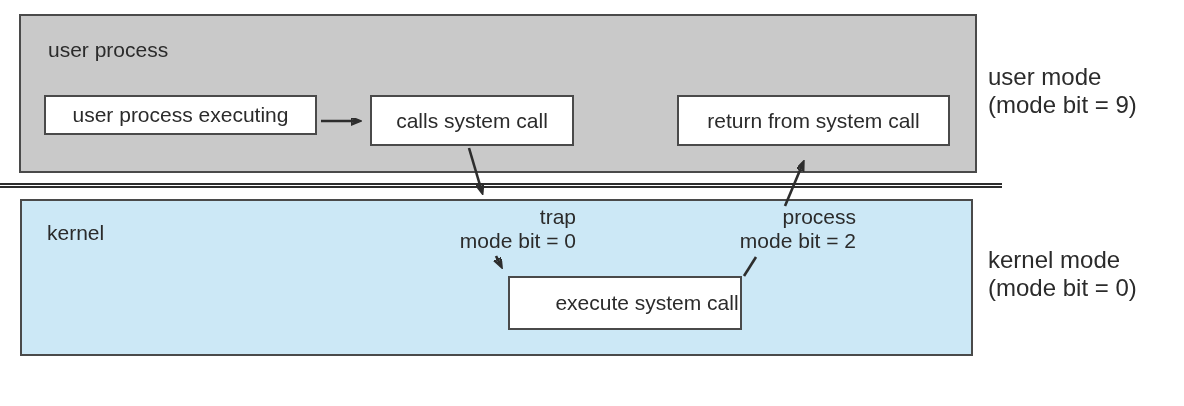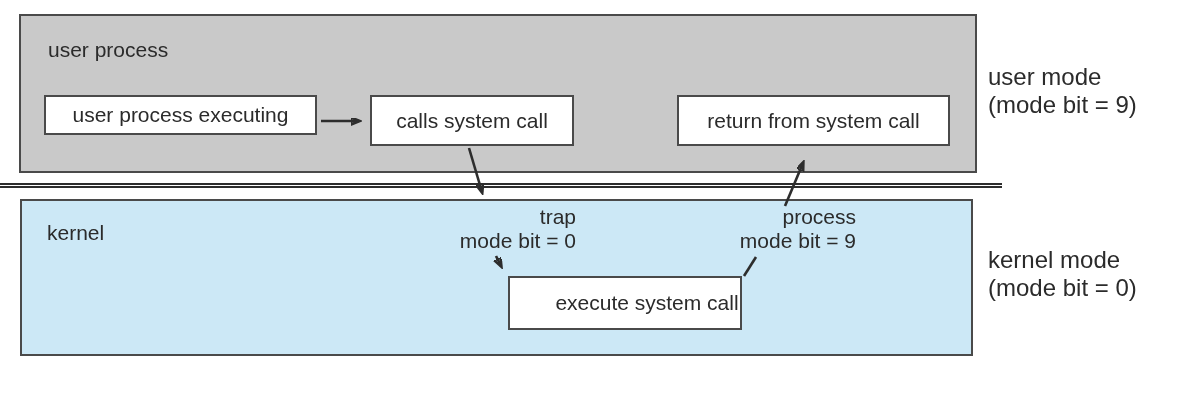--- a/index.html
+++ b/index.html
@@ -117,21 +117,21 @@
 
   <div class="node node-execute">execute system call</div>
 
   <div class="transition-label transition-trap">
     <div>trap</div>
     <div>mode bit = 0</div>
   </div>
 
   <div class="transition-label transition-return">
     <div>process</div>
-    <div>mode bit = 9</div>
+    <div>mode bit = 2</div>
   </div>
 
   <div class="mode-label mode-user">
     <div>user mode</div>
     <div>(mode bit = 9)</div>
   </div>
 
   <div class="mode-label mode-kernel">
     <div>kernel mode</div>
     <div>(mode bit = 0)</div>

